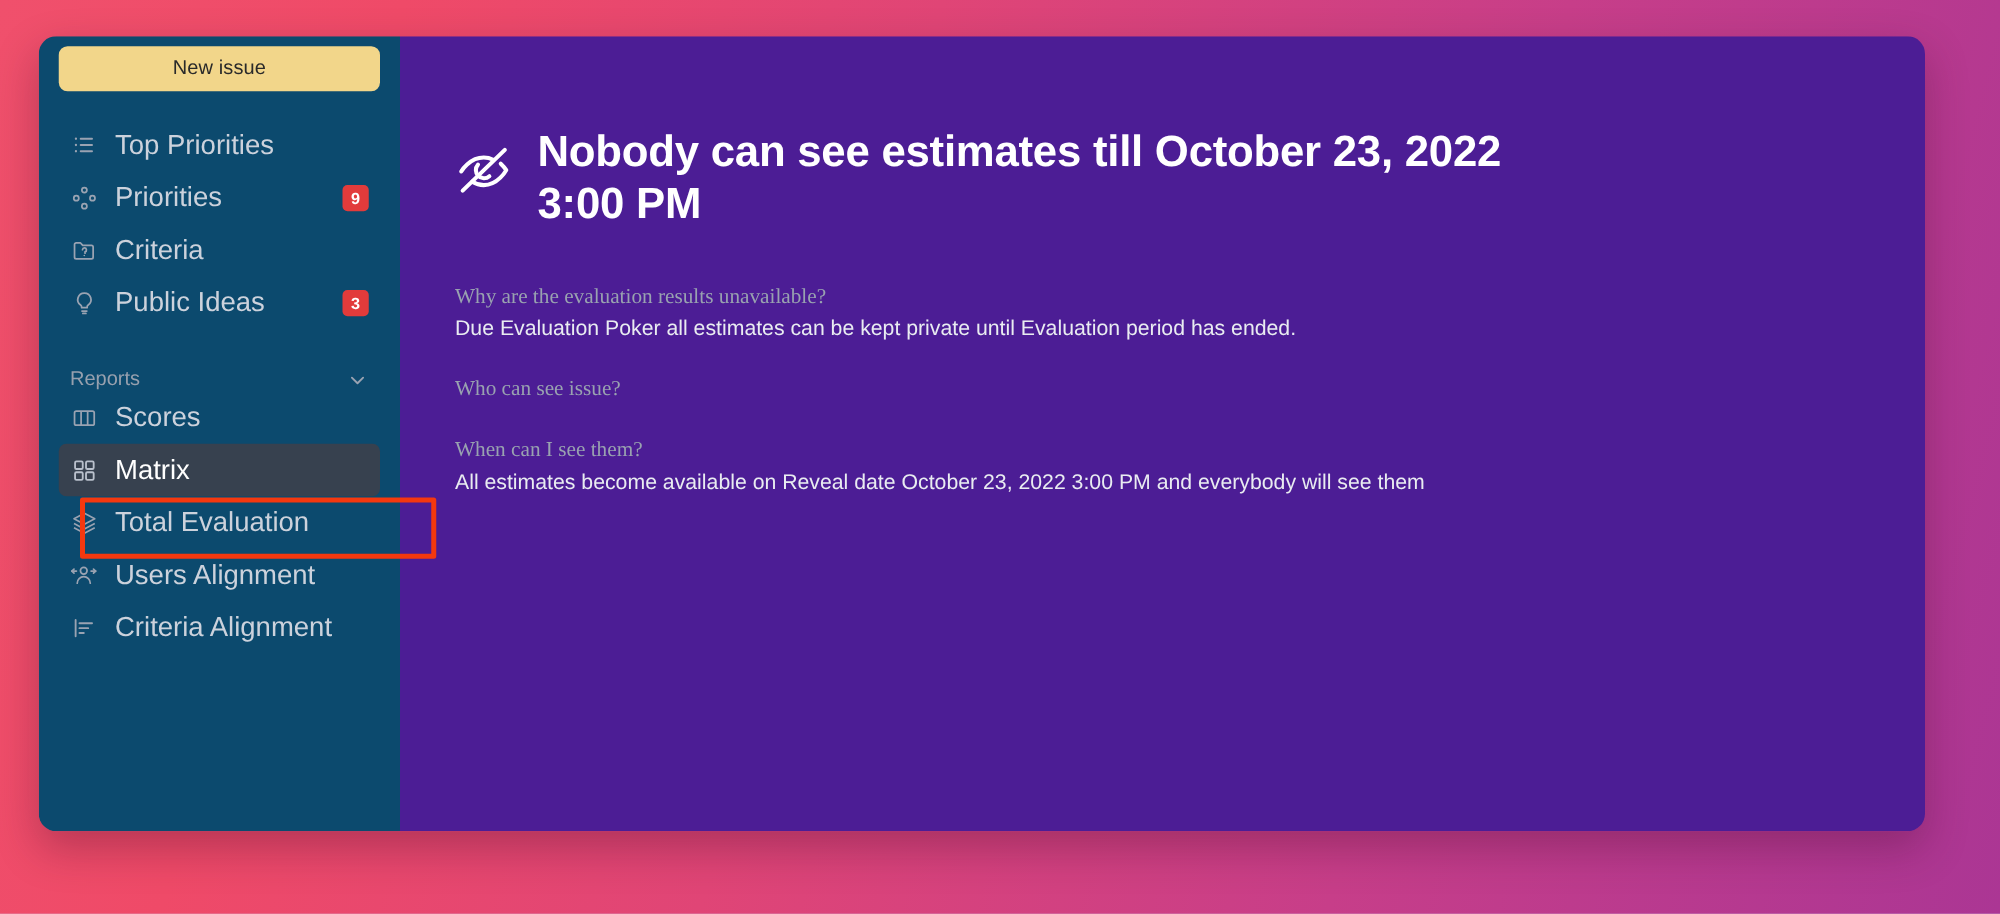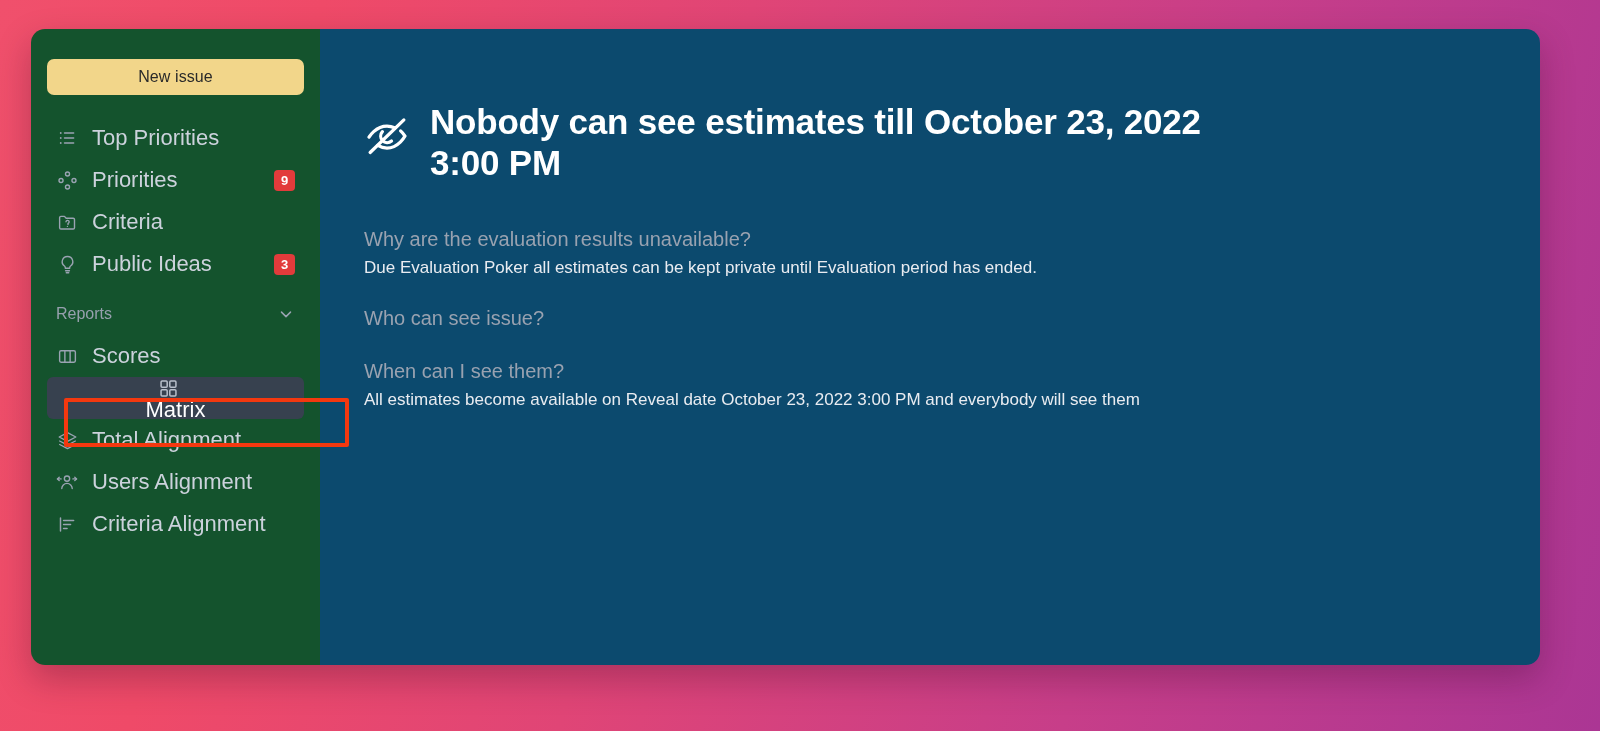--- a/index.html
+++ b/index.html
@@ -31,22 +31,22 @@
     border-radius: 14px;
     overflow: hidden;
     display: flex;
     box-shadow: 0 14px 34px rgba(60, 10, 40, 0.30);
   }
 
   
   .sidebar {
     width: 289px;
     flex: 0 0 289px;
-    background: #14532d;
-    padding: 30px 16px 0 16px;
+    background: #0c4a6e;
+    padding: 8px 16px 0 16px;
     display: flex;
     flex-direction: column;
   }
 
   .new-issue-btn {
     display: block;
     width: 100%;
     height: 36px;
     border: none;
     border-radius: 7px;
@@ -82,21 +82,21 @@
     justify-content: center;
     color: #9aa3b2;
   }
   .nav-item .ico svg { display: block; }
   .nav-item .label {
     font-size: 22px;
     line-height: 1;
     color: #ccd2dc;
     white-space: nowrap;
   }
-  .nav-item.active { background: #37414f; flex-direction: column; }
+  .nav-item.active { background: #37414f; }
   .nav-item.active .label { color: #ffffff; }
   .nav-item.active .ico { color: #b9c0cc; }
 
   .badge {
     margin-left: auto;
     min-width: 21px;
     height: 21px;
     padding: 0 5px;
     border-radius: 4px;
     background: #e23b3b;
@@ -105,21 +105,21 @@
     font-weight: 700;
     display: flex;
     align-items: center;
     justify-content: center;
     line-height: 1;
   }
 
   
   .section-header {
     display: flex;
-    align-items: center;
+    align-items: flex-end;
     height: 42px;
     padding: 0 9px;
     margin-top: 8px;
     cursor: pointer;
   }
   .section-header .section-title {
     font-size: 16px;
     color: #97a0ae;
   }
   .section-header .chevron {
@@ -138,21 +138,21 @@
     height: 49px;
     border: 4px solid #f4380f;
     border-radius: 2px;
     pointer-events: none;
     z-index: 6;
   }
 
   
   .main {
     flex: 1 1 auto;
-    background: #0c4a6e;
+    background: #4c1d95;
     padding: 72px 34px 0 44px;
     overflow: hidden;
   }
 
   .page-head {
     display: flex;
     align-items: flex-start;
     gap: 20px;
     max-width: 840px;
   }
@@ -171,23 +171,24 @@
     line-height: 1.18;
     color: #ffffff;
     letter-spacing: -0.2px;
     max-width: 790px;
   }
 
   .qa-list { margin-top: 40px; }
   .qa-block { margin-bottom: 22px; }
   .qa-block:last-child { margin-bottom: 0; }
   .qa-q {
-    font-size: 20px;
+    font-size: 17px;
     color: #99a2b0;
     line-height: 1.55;
+    font-family: Liberation Serif, serif;
   }
   .qa-a {
     font-size: 17px;
     color: #e9ecf1;
     line-height: 1.55;
   }
 </style>
 </head>
 <body>
 
@@ -286,21 +287,21 @@
       </div>
 
       <div class="nav-item">
         <span class="ico">
           <svg width="21" height="21" viewBox="0 0 24 24" fill="none" stroke="currentColor" stroke-width="1.5" stroke-linejoin="round">
             <polygon points="12 3 21.5 8 12 13 2.5 8"></polygon>
             <polyline points="2.5 12.3 12 17.3 21.5 12.3"></polyline>
             <polyline points="2.5 16.3 12 21.3 21.5 16.3"></polyline>
           </svg>
         </span>
-        <span class="label">Total Alignment</span>
+        <span class="label">Total Evaluation</span>
       </div>
 
       <div class="nav-item">
         <span class="ico">
           <svg width="22" height="22" viewBox="0 0 24 24" fill="none" stroke="currentColor" stroke-width="1.5" stroke-linecap="round" stroke-linejoin="round">
             <circle cx="12" cy="8.3" r="2.9"></circle>
             <path d="M6.3 19.2a5.7 5.7 0 0 1 11.4 0"></path>
             <line x1="1.6" y1="8.6" x2="5.6" y2="8.6"></line>
             <polyline points="3.5 6.8 1.6 8.6 3.5 10.4"></polyline>
             <line x1="22.4" y1="8.6" x2="18.4" y2="8.6"></line>

